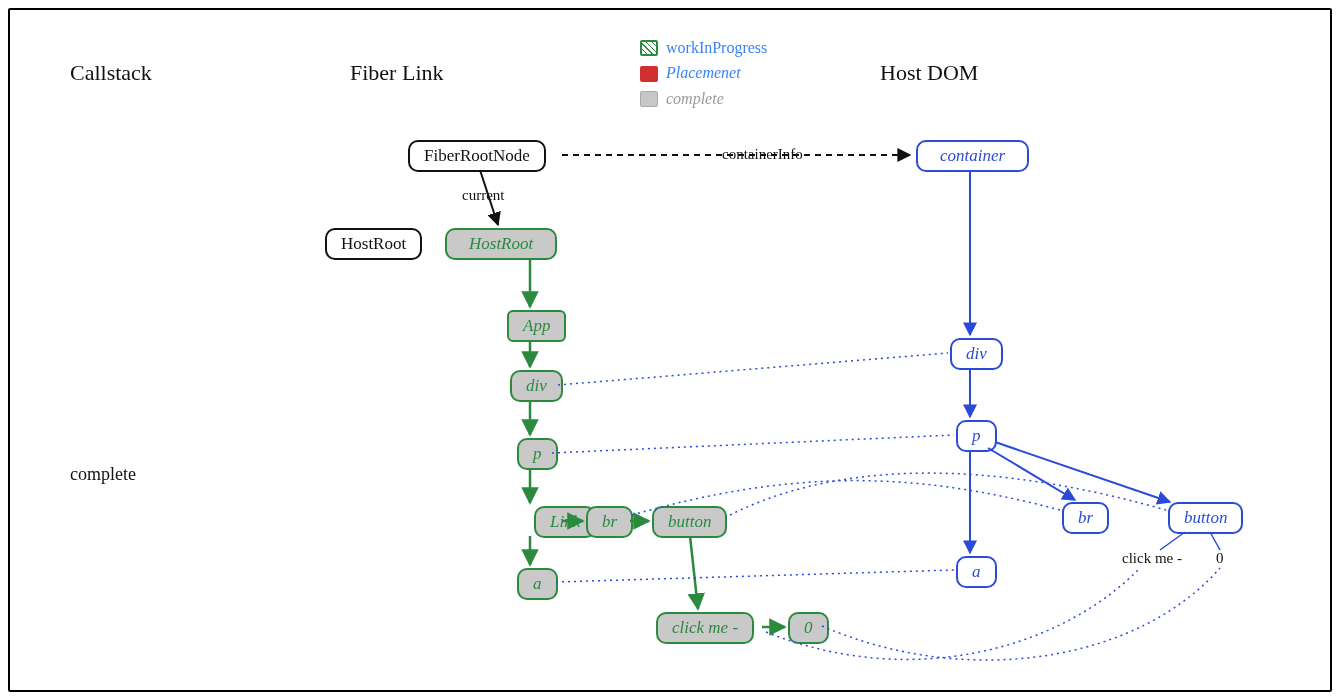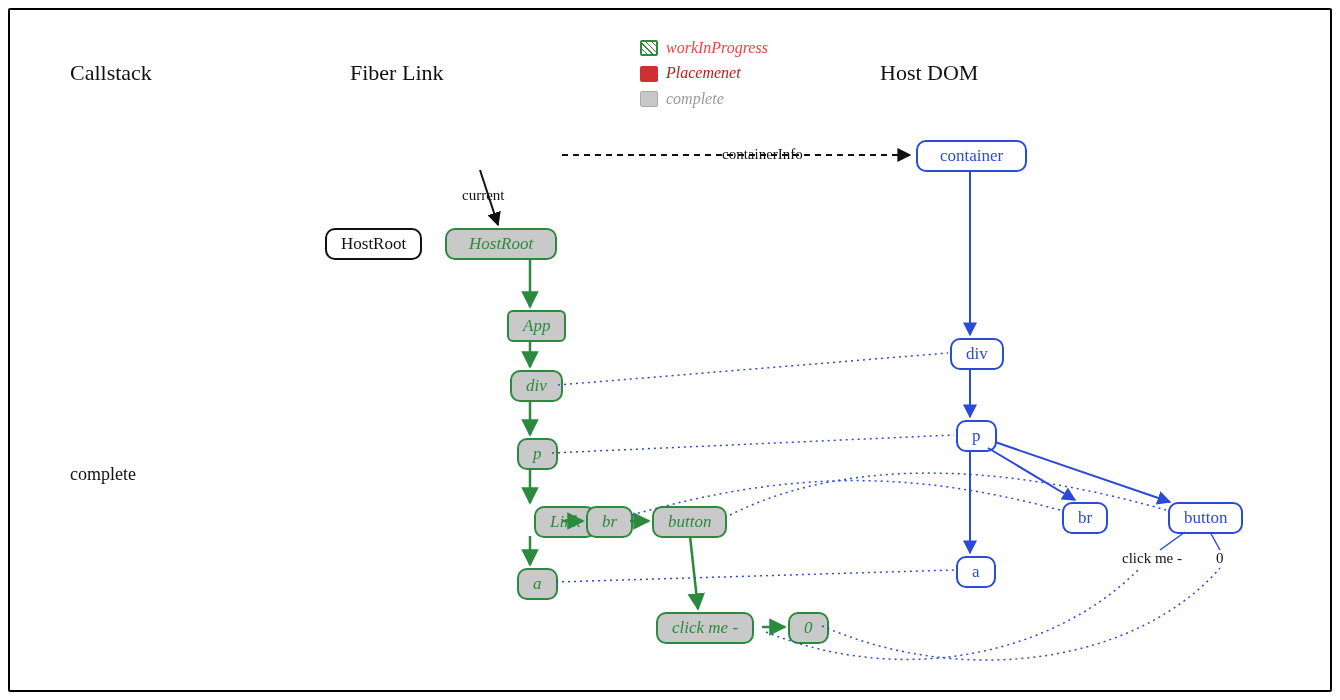--- a/index.html
+++ b/index.html
@@ -49,36 +49,36 @@
     vertical-align: middle;
     border-radius: 2px;
   }
   .legend .t { vertical-align: middle; }
   .swatch-wip {
     border: 2px solid #2b8a3e;
     background: repeating-linear-gradient(45deg,#fff 0 3px,#2b8a3e 3px 4px);
   }
   .swatch-placement { background: #d03030; }
   .swatch-complete { background: #c7c7c7; border:1px solid #aaa; }
-  .wip-text { color: #ef4444; font-style: italic; }
-  .placement-text { color: #b91c1c; font-style: italic; }
+  .wip-text { color: #3b82f6; }
+  .placement-text { color: #3b82f6; font-style: italic; }
   .complete-text { color: #9a9a9a; font-style: italic; font-family: Liberation Serif, serif; }
 
   .node {
     position: absolute;
     border-radius: 10px;
     padding: 4px 14px;
     font-size: 17px;
     text-align: center;
     background: #fff;
     white-space: nowrap;
   }
   .node.black { border: 2px solid #111; color: #111; }
   .node.green { border: 2px solid #2b8a3e; color: #2b8a3e; font-style: italic; background: #c9c9c9; }
-  .node.blue  { border: 2px solid #2a4bd7; color: #2a4bd7; }
+  .node.blue  { border: 2px solid #2a4bd7; color: #2a4bd7; font-style: italic; }
   .domtext {
     position: absolute;
     font-size: 15px;
     color: #111;
   }
   svg.overlay {
     position: absolute;
     left: 0; top: 0;
     width: 1324px; height: 684px;
     pointer-events: none;
@@ -93,20 +93,21 @@
   <div class="heading" style="left:340px; top:50px;">Fiber Link</div>
   <div class="heading" style="left:870px; top:50px;">Host DOM</div>
   <div class="sublabel" style="left:60px; top:454px;">complete</div>
 
   <div class="legend">
     <div class="row"><span class="swatch swatch-wip"></span><span class="t wip-text">workInProgress</span></div>
     <div class="row"><span class="swatch swatch-placement"></span><span class="t placement-text">Placemenet</span></div>
     <div class="row"><span class="swatch swatch-complete"></span><span class="t complete-text">complete</span></div>
   </div>
 
+  <div class="node black" style="left:398px; top:130px;">FiberRootNode</div>
 
   <div class="node black" style="left:315px; top:218px;">HostRoot</div>
 
   <div class="node green" style="left:435px; top:218px; padding:4px 22px;">HostRoot</div>
   <div class="node green" style="left:497px; top:300px;border-radius:6px;">App</div>
   <div class="node green" style="left:500px; top:360px;">div</div>
   <div class="node green" style="left:507px; top:428px;">p</div>
   <div class="node green" style="left:524px; top.top: 0px; top:496px;font-family:Liberation Serif, serif;">Link</div>
   <div class="node green" style="left:576px; top:496px;">br</div>
   <div class="node green" style="left:642px; top:496px;">button</div>

